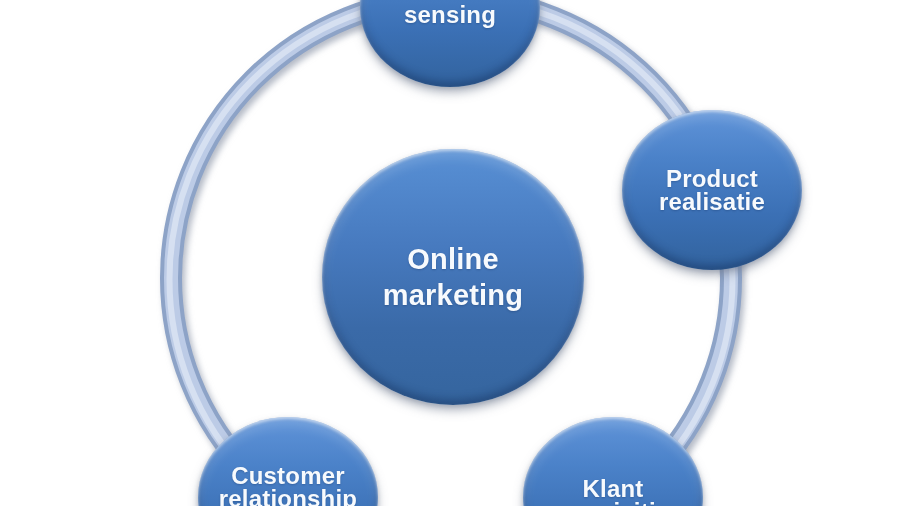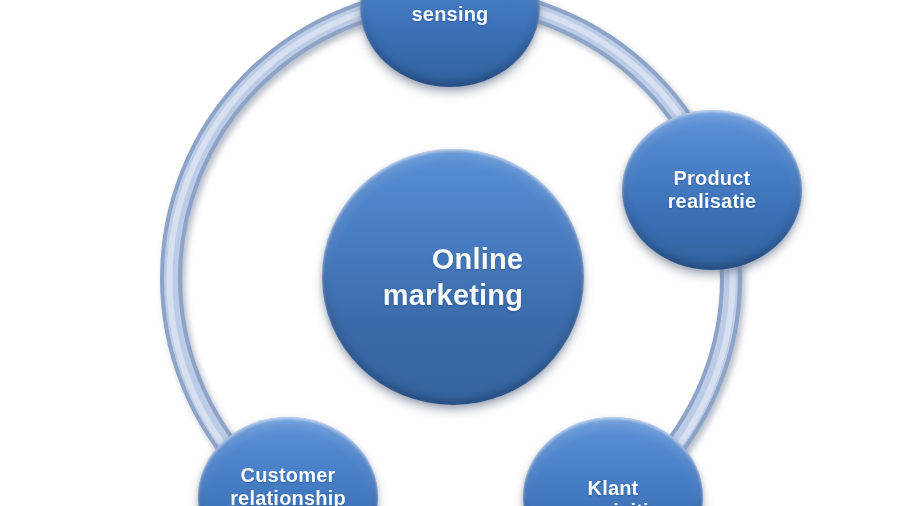--- a/index.html
+++ b/index.html
@@ -40,26 +40,25 @@
       0 6px 10px rgba(115,125,145,0.50),
       0 2px 4px rgba(115,125,145,0.35);
   }
   .node .label {
     white-space: pre-line;
     font-weight: 600;
     letter-spacing: 0.2px;
     text-shadow: 0 1px 2px rgba(10,30,70,0.25);
   }
   .satellite { width: 180px; height: 160px; }
-  .satellite .label { font-size: 20px; line-height: 23px; }
+  .satellite .label { font-size: 24px; line-height: 23px; }
 
   .n-center {
     left: 322px; top: 149px; width: 262px; height: 256px;
     background: linear-gradient(180deg, #5890d5 0%, #477abf 38%, #3a6aa8 70%, #35659e 100%);
-    text-align: right;
   }
   .n-center .label { font-size: 29px; line-height: 36px; font-weight: 600; }
 
   .n-top    { left: 360px; top: -73px; }
   .n-top .label    { transform: translateY(7px); }
   .n-left   { left:  97px; top: 111px; }
   .n-right  { left: 622px; top: 110px; text-align: center; }
   .n-bleft  { left: 198px; top: 417px; }
   .n-bleft .label  { transform: translateY(-10px); }
   .n-bright { left: 523px; top: 417px; }

